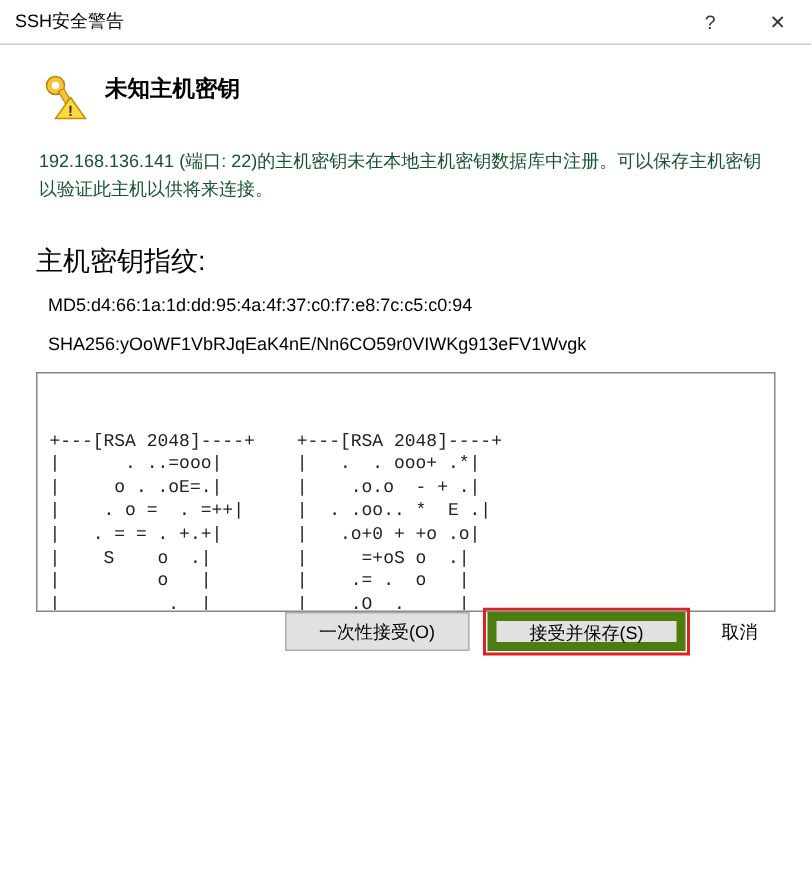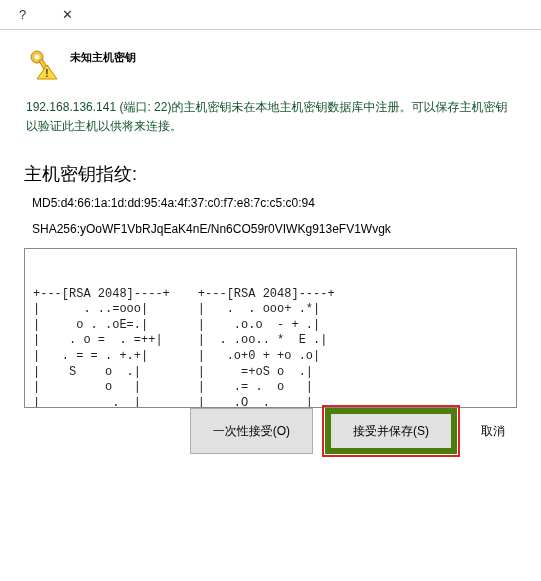--- a/index.html
+++ b/index.html
@@ -3,36 +3,37 @@
 <meta charset="utf-8">
 <style>
 * { margin: 0; padding: 0; box-sizing: border-box; }
 body { font-family: "Microsoft YaHei", "Segoe UI", sans-serif; font-size: 12px; background: #fff; width: 541px; height: 581px; overflow: hidden; }
 .titlebar { display: flex; align-items: center; height: 30px; border-bottom: 1px solid #ccc; }
 .titlebar-title { flex: 1; padding-left: 10px; font-size: 12px; }
 .titlebar-btn { width: 45px; height: 30px; display: flex; align-items: center; justify-content: center; font-size: 13px; color: #333; }
 .content { padding: 16px 24px 12px 24px; }
 .header-row { display: flex; align-items: flex-start; margin-bottom: 16px; }
 .icon-wrap { width: 36px; height: 36px; margin-right: 10px; display: flex; align-items: center; justify-content: center; }
-.heading { font-weight: bold; font-size: 11px; margin-top: 4px; }
+.heading { font-weight: bold; font-size: 15px; margin-top: 4px; }
 .msg { margin-left: 2px; margin-bottom: 26px; line-height: 1.6; font-size: 12px; color: #14532d; }
 .fp-label { margin-bottom: 10px; font-size: 18px; }
 .fp-line { margin-left: 8px; margin-bottom: 12px; font-size: 12px; word-break: break-all; }
 .art-box { border: 1px solid #888; padding: 6px 8px; font-family: "Courier New", monospace; font-size: 12px; line-height: 1.3; white-space: pre; overflow: auto; height: 160px; color: #222; }
 .art-row { display: flex; gap: 28px; }
 .prompt { margin-top: 26px; margin-bottom: 14px; font-size: 12px; }
 .btn-row { display: flex; justify-content: flex-end; gap: 12px; align-items: center; }
-.btn { height: 46px; padding: 0 22px; background: #e1e1e1; border: 1px solid #adadad; font-size: 12px; font-family: inherit; cursor: pointer; }
+.btn { height: 26px; padding: 0 22px; background: #e1e1e1; border: 1px solid #adadad; font-size: 12px; font-family: inherit; cursor: pointer; }
 .btn-default { border: 6px solid #4d7c0f; outline: 2px solid #d22; outline-offset: 1px; }
 .btn-cancel { background: transparent; border: none; padding: 0 12px; }
 </style>
 </head>
 <body>
 
 <div class="titlebar">
+  <div class="titlebar-title">SSH安全警告</div>
   <div class="titlebar-btn">?</div>
   <div class="titlebar-btn">✕</div>
 </div>
 
 <div class="content">
   <div class="header-row">
     <div class="icon-wrap">
       <svg width="34" height="34" viewBox="0 0 34 34">
         <circle cx="12" cy="10" r="6" fill="#f5c43a" stroke="#b8860b" stroke-width="1"></circle>
         <circle cx="12" cy="10" r="2.5" fill="#fff"></circle>

